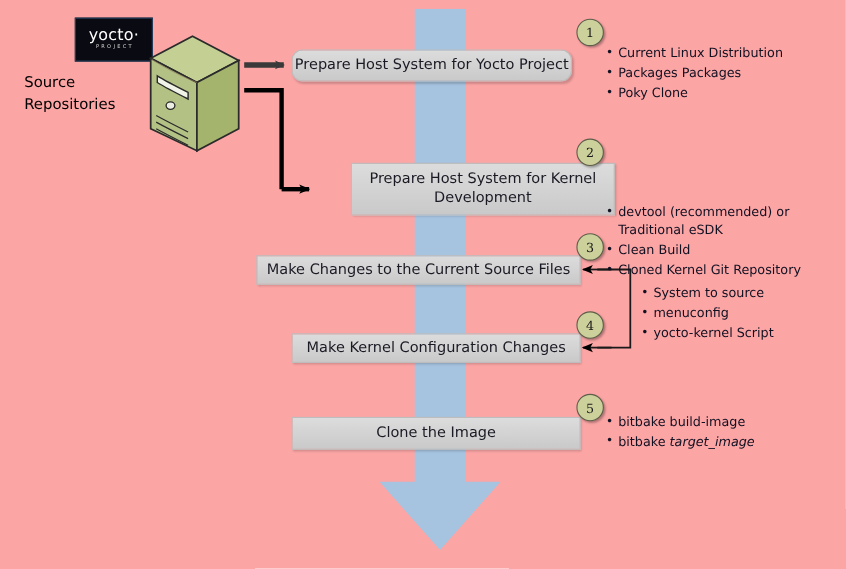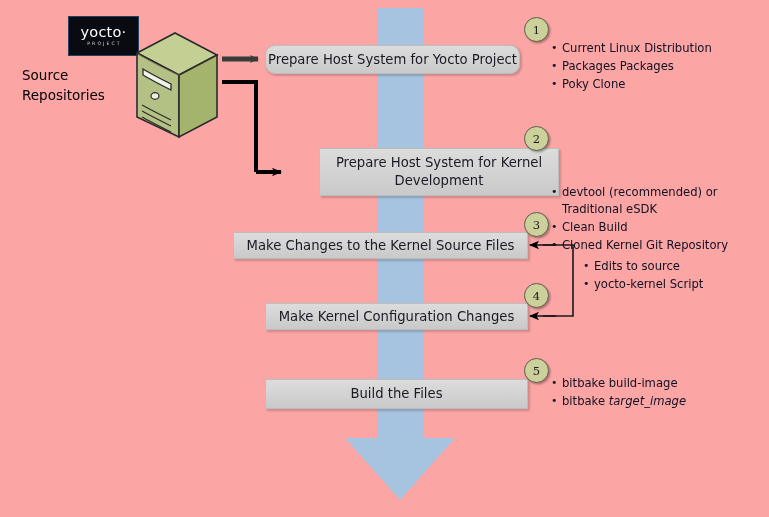--- a/index.html
+++ b/index.html
@@ -209,25 +209,25 @@
     <path d="M11,80 C20,85 30,90 40,95" fill="none" stroke="#2b2b2b" stroke-width="1.1"></path>
     <path d="M11,86 C20,91 30,96 40,101" fill="none" stroke="#2b2b2b" stroke-width="1.1"></path>
     <path d="M11,92 C20,97 30,102 40,107" fill="none" stroke="#2b2b2b" stroke-width="1.1"></path>
   </svg>
 
   <div class="pbox" style="left:265px; top:45px; width:255px; height:29px;border-radius:10px;">Prepare Host System for Yocto Project</div>
 
   <div class="pbox" style="left:292px; top:148px; width:240px; height:48px; white-space:pre-line;margin-left:27px;">Prepare Host System for Kernel
 Development</div>
 
-  <div class="pbox" style="left:233px; top:232px; width:295px; height:27px;">Make Changes to the Kernel Source Files</div>
+  <div class="pbox" style="left:233px; top:232px; width:295px; height:27px;">Make Changes to the Current Source Files</div>
 
   <div class="pbox" style="left:265px; top:303px; width:263px; height:27px;">Make Kernel Configuration Changes</div>
 
-  <div class="pbox" style="left:265px; top:379px; width:263px; height:30px;">Build the Files</div>
+  <div class="pbox" style="left:265px; top:379px; width:263px; height:30px;">Clone the Image</div>
 
   <div class="badge" style="left:524px; top:17px;">1</div>
   <div class="badge" style="left:524px; top:126px;">2</div>
   <div class="badge" style="left:524px; top:212px;">3</div>
   <div class="badge" style="left:524px; top:283px;">4</div>
   <div class="badge" style="left:524px; top:358px;">5</div>
 
   <div class="blist" style="left:551px; top:40px; width:215px;">
     <div class="bitem">Current Linux Distribution</div>
     <div class="bitem">Packages Packages</div>
@@ -235,21 +235,22 @@
   </div>
 
   <div class="blist" style="left:551px; top:140px; width:215px;margin-top:44px;">
     <div class="bitem">devtool (recommended) or
 Traditional eSDK</div>
     <div class="bitem">Clean Build</div>
     <div class="bitem">Cloned Kernel Git Repository</div>
   </div>
 
   <div class="blist" style="left:583px; top:258px; width:185px;">
-    <div class="bitem">Edits to source</div>
+    <div class="bitem">System to source</div>
+    <div class="bitem">menuconfig</div>
     <div class="bitem">yocto-kernel Script</div>
   </div>
 
   <div class="blist" style="left:551px; top:375px; width:215px;">
     <div class="bitem"><span>bitbake build-image</span><em></em></div>
     <div class="bitem"><span>bitbake </span><em>target_image</em></div>
   </div>
 
 </div>
 

